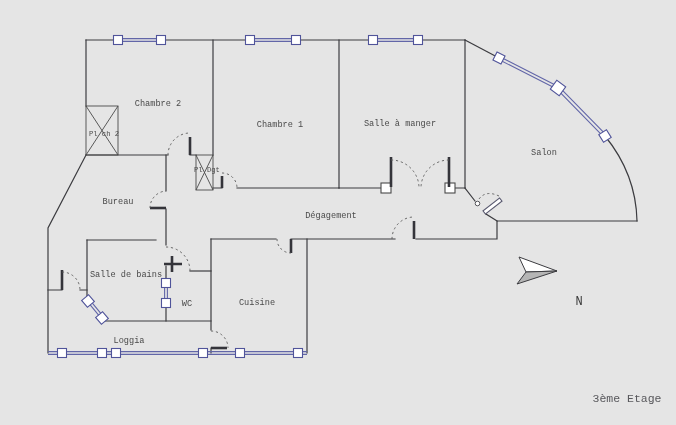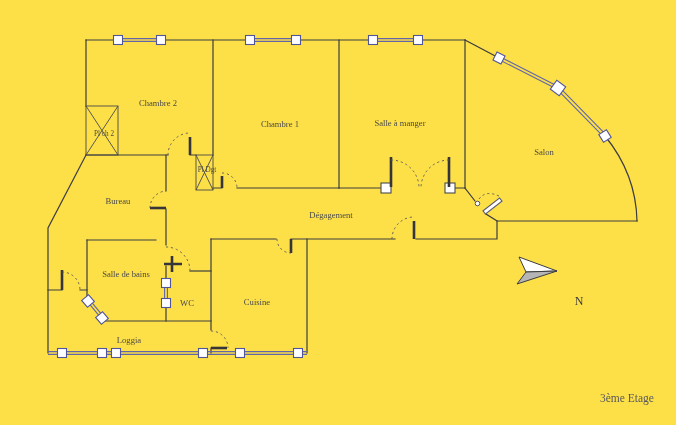--- a/index.html
+++ b/index.html
@@ -1,17 +1,17 @@
 <!DOCTYPE html>
 <html><head>
 <meta charset="utf-8">
 <style>
   html,body{margin:0;padding:0;background:#ffffff;}
-  .stage{position:relative;width:676px;height:425px;background:#fde047;overflow:hidden;
-         font-family:Liberation Serif, serif;}
+  .stage{position:relative;width:676px;height:425px;background:#e5e5e5;overflow:hidden;
+         font-family:Liberation Mono, monospace;}
   svg{display:block}
   .wall{stroke:#3c3c40;stroke-width:1.2;fill:none;stroke-linecap:square;}
   .thin{stroke:#4a4a4a;stroke-width:0.9;fill:none;}
   .leaf{stroke:#34343a;stroke-width:2.6;fill:none;stroke-linecap:butt;}
   .arc{stroke:#5a5a5a;stroke-width:0.9;fill:none;stroke-dasharray:2.2 2.8;}
   .glz{stroke:#6266a8;stroke-width:1.1;fill:none;}
   .post{fill:#ffffff;stroke:#50549a;stroke-width:1.1;}
   .roomlbl{font-size:8.6px;fill:#4a4a4a;text-anchor:middle;}
   .smalllbl{font-size:7.2px;fill:#4a4a4a;text-anchor:middle;}
   .biglbl{font-size:12px;fill:#3a3a3a;text-anchor:middle;}

